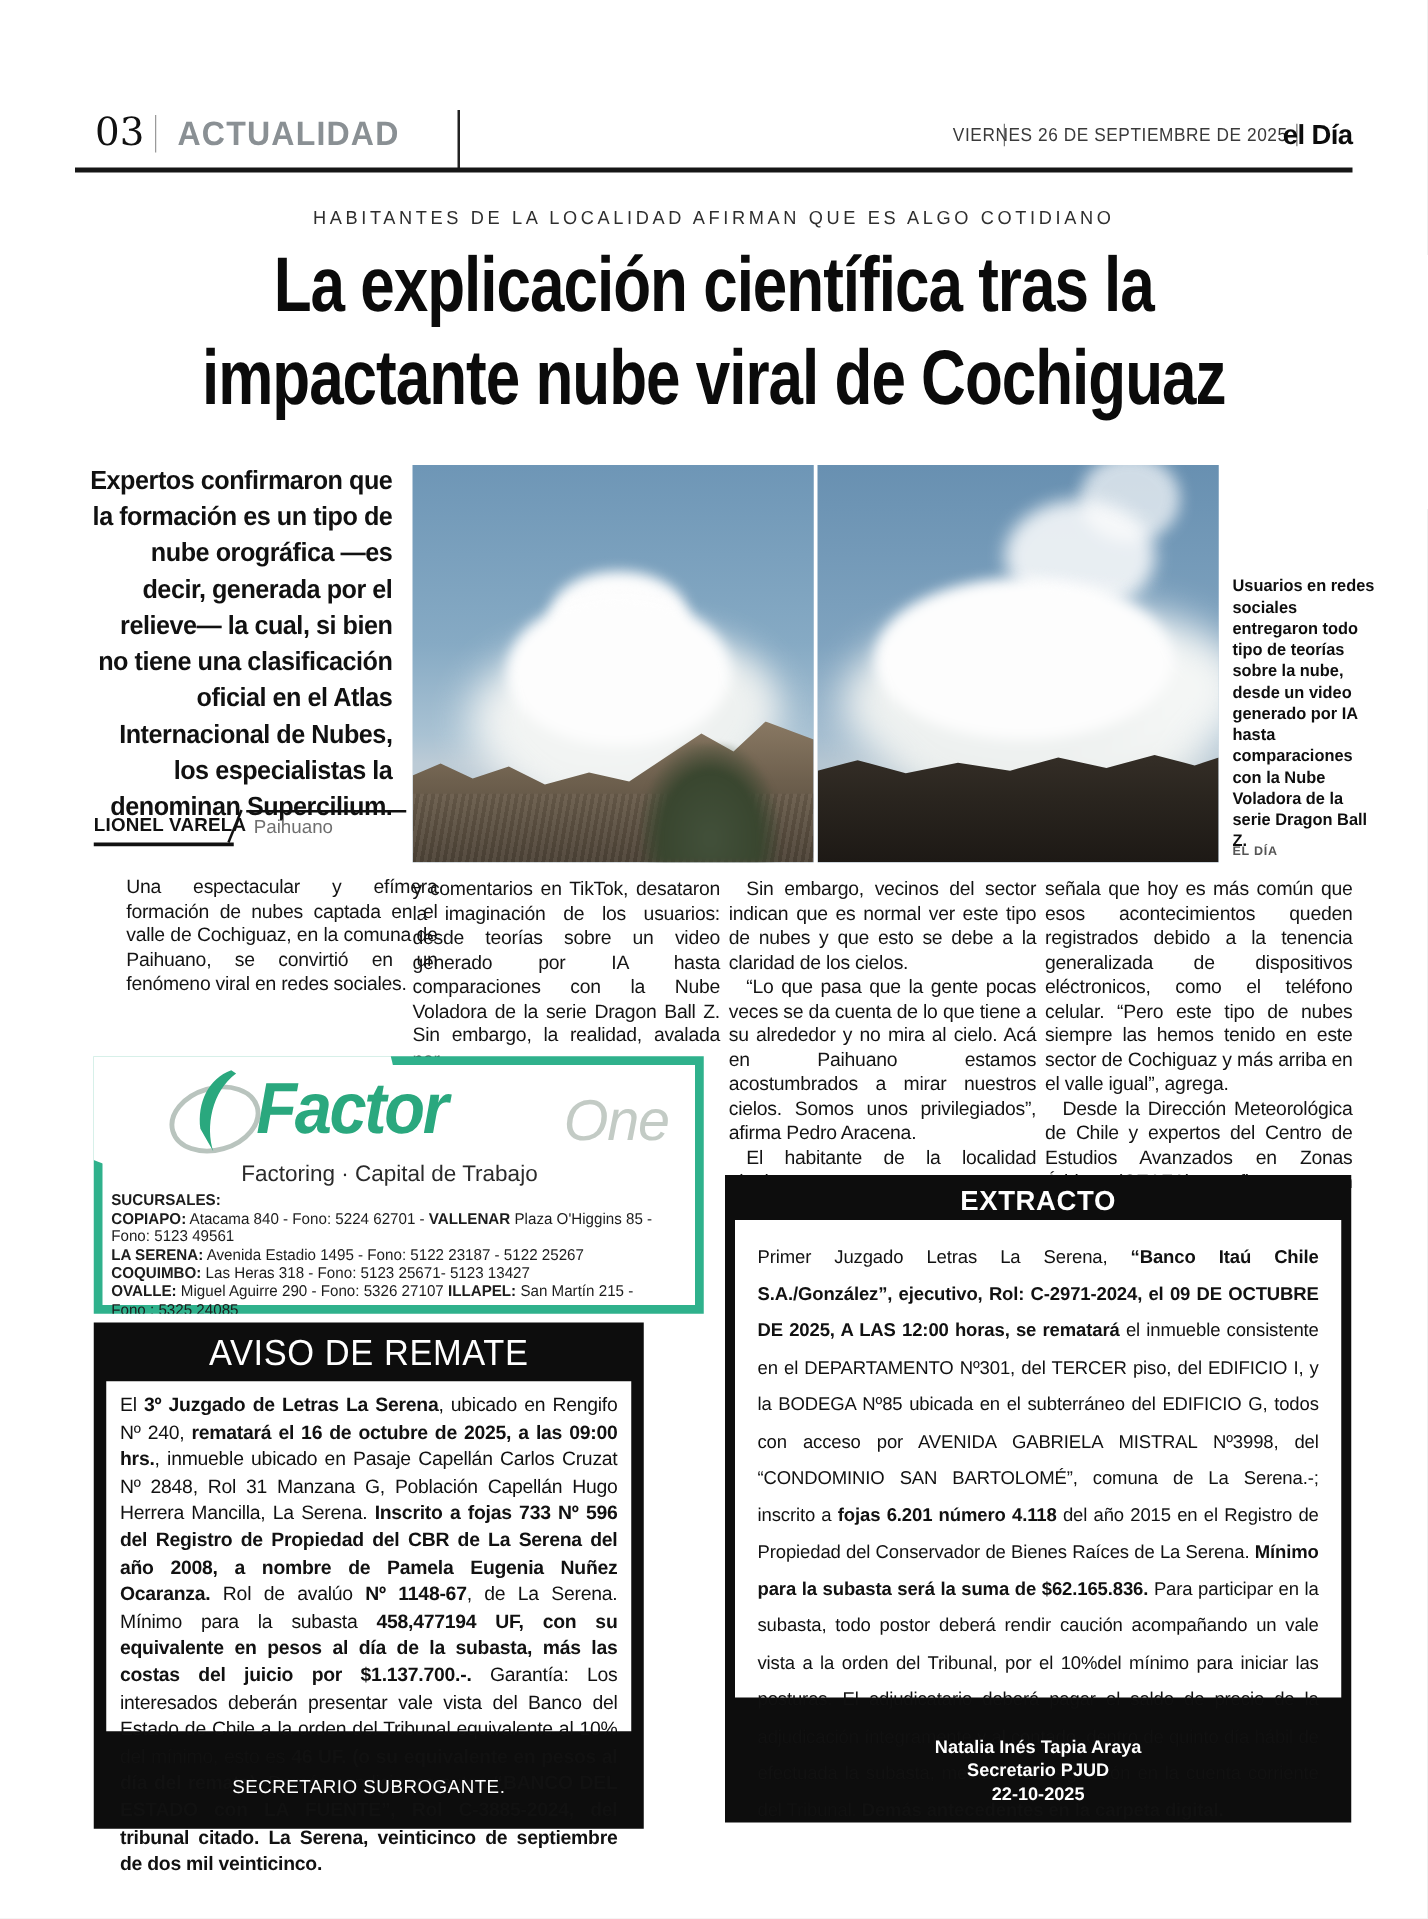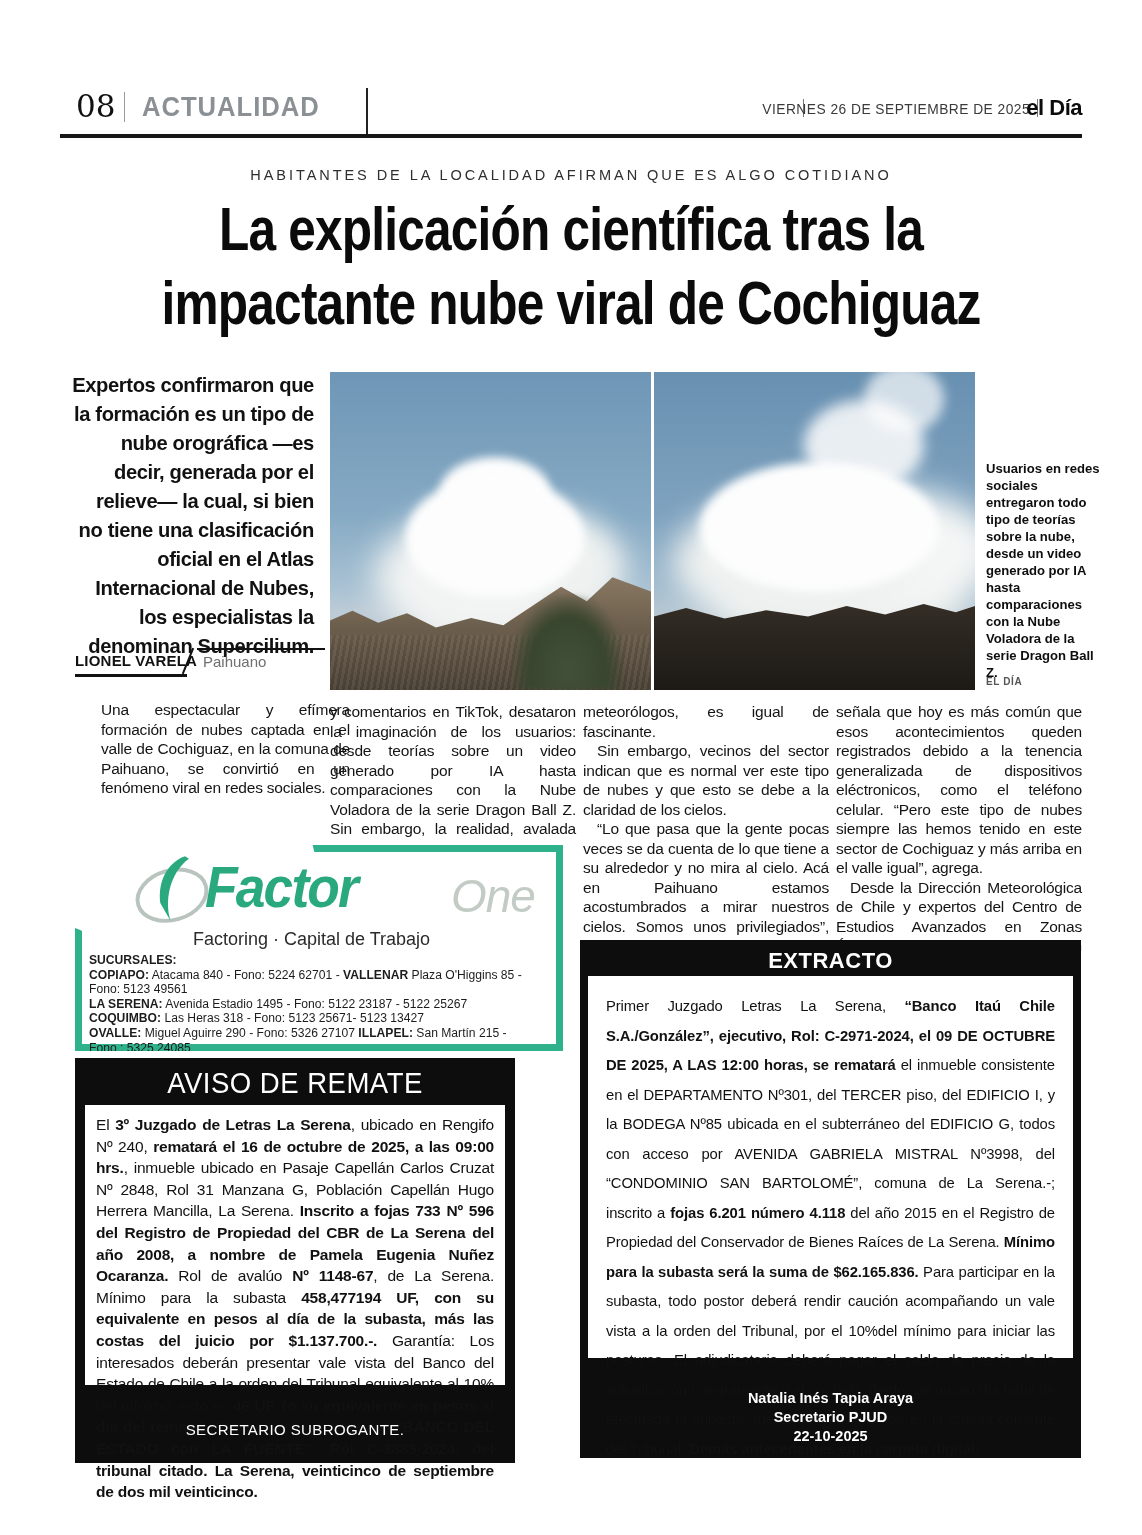--- a/index.html
+++ b/index.html
@@ -88,21 +88,21 @@
   .extracto{left:580px;top:940px;width:501px;height:518px;}
   .extracto .ltitle{position:absolute;top:8px;font-size:22px;font-weight:700;letter-spacing:.5px;}
   .extracto .panel{left:8px;top:36px;right:8px;bottom:100px;padding:16px 18px;font-size:14.8px;line-height:29.5px;text-align:justify;letter-spacing:-.1px;}
   .extracto .lfooter{position:absolute;left:0;bottom:12px;width:100%;text-align:center;color:#fff;font-weight:700;font-size:14.5px;line-height:19px;}
 </style>
 </head>
 <body>
 
 <div class="page">
 
-  <span class="pgnum">08</span>
+  <span class="pgnum">03</span>
   <span class="vbar1"></span>
   <span class="section">ACTUALIDAD</span>
   <span class="vbar2"></span>
   <span class="vbar3"></span>
   <span class="date">VIERNES 26 DE SEPTIEMBRE DE 2025</span>
   <span class="vbar4"></span>
   <span class="brand">el Día</span>
   <div class="hrule"></div>
 
   <div class="kicker">HABITANTES DE LA LOCALIDAD AFIRMAN QUE ES ALGO COTIDIANO</div>
@@ -137,21 +137,20 @@
   <div class="caption">Usuarios en redes sociales entregaron todo tipo de teorías sobre la nube, desde un video generado por IA hasta comparaciones con la Nube Voladora de la serie Dragon Ball Z.</div>
   <div class="credit">EL DÍA</div>
 
   <div class="col col1">
     <p>Una espectacular y efímera formación de nubes captada en el valle de Cochiguaz, en la comuna de Paihuano, se convirtió en un fenómeno viral en redes sociales.</p>
   </div>
   <div class="col col2">
     <p>y comentarios en TikTok, desataron la imaginación de los usuarios: desde teorías sobre un video generado por IA hasta comparaciones con la Nube Voladora de la serie Dragon Ball Z. Sin embargo, la realidad, avalada por</p>
   </div>
   <div class="col col3">
-    <p>meteorólogos, es igual de fascinante.</p>
     <p class="ind">Sin embargo, vecinos del sector indican que es normal ver este tipo de nubes y que esto se debe a la claridad de los cielos.</p>
     <p class="ind">“Lo que pasa que la gente pocas veces se da cuenta de lo que tiene a su alrededor y no mira al cielo. Acá en Paihuano estamos acostumbrados a mirar nuestros cielos. Somos unos privilegiados”, afirma Pedro Aracena.</p>
     <p class="ind">El habitante de la localidad elquina</p>
   </div>
   <div class="col col4">
     <p>señala que hoy es más común que esos acontecimientos queden registrados debido a la tenencia generalizada de dispositivos eléctronicos, como el teléfono celular. “Pero este tipo de nubes siempre las hemos tenido en este sector de Cochiguaz y más arriba en el valle igual”, agrega.</p>
     <p class="ind">Desde la Dirección Meteorológica de Chile y expertos del Centro de Estudios Avanzados en Zonas Áridas (CEAZA) confirmaron, en tanto, que</p>
   </div>
 
   <div class="ad">

